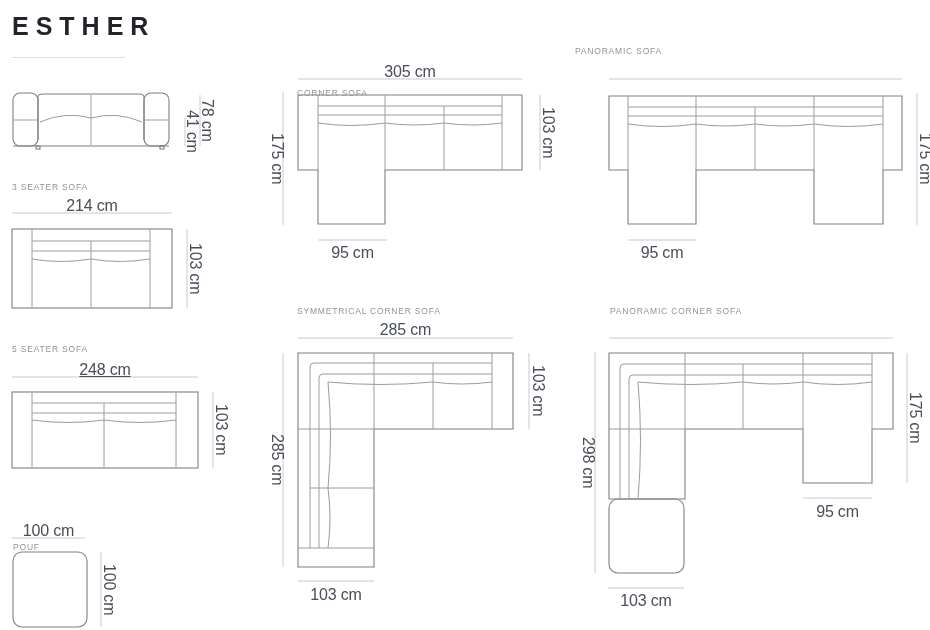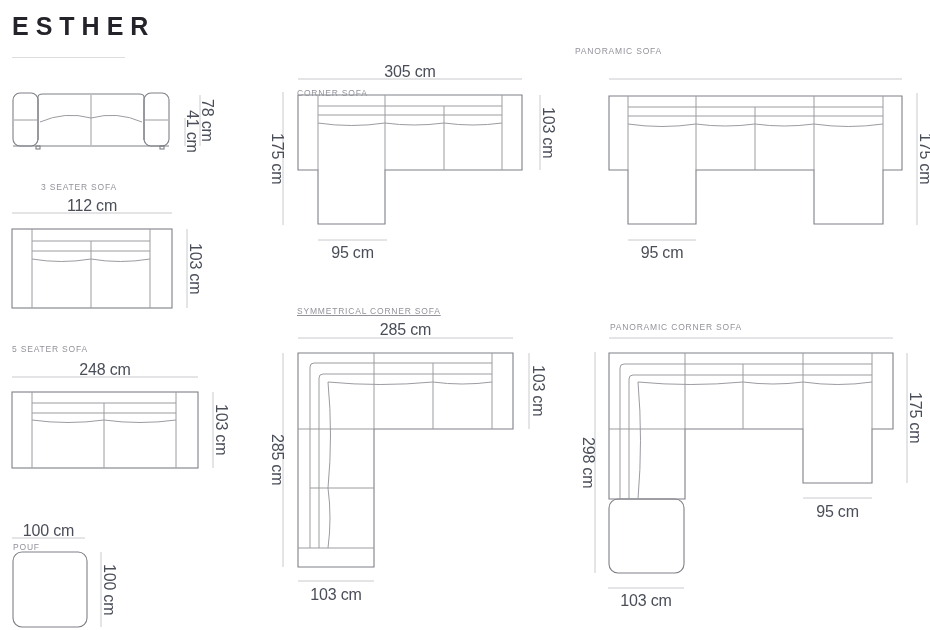--- a/index.html
+++ b/index.html
@@ -152,47 +152,47 @@
       <path class="dl" d="M609,338 H893 M595,352 V573 M907,353 V483 M803,498 H872 M608,588 H684"></path>
     </g>
   </svg>
 
   <div class="brand-title">ESTHER</div>
   <div class="brand-underline"></div>
 
   <div class="txt v-dim" style="left:201px;top:94px;height:52px;">78 cm</div>
   <div class="txt v-dim" style="left:186px;top:113px;height:36px;">41 cm</div>
 
-  <div class="sec-label" style="left:12px;top:182px;margin-left:29px;">3 SEATER SOFA</div>
-  <div class="txt h-dim" style="left:12px;width:160px;top:197px;">112 cm</div>
+  <div class="sec-label" style="left:12px;top:182px;">3 SEATER SOFA</div>
+  <div class="txt h-dim" style="left:12px;width:160px;top:197px;">214 cm</div>
   <div class="txt v-dim" style="left:189px;top:229px;height:79px;">103 cm</div>
 
   <div class="sec-label" style="left:12px;top:344px;">5 SEATER SOFA</div>
-  <div class="txt h-dim" style="left:12px;width:186px;top:361px;">248 cm</div>
+  <div class="txt h-dim" style="left:12px;width:186px;top:361px;text-decoration:underline;">248 cm</div>
   <div class="txt v-dim" style="left:215px;top:392px;height:76px;">103 cm</div>
 
   <div class="sec-label" style="left:13px;top:503px;margin-top:39px;">POUF</div>
   <div class="txt h-dim" style="left:12px;width:73px;top:522px;">100 cm</div>
   <div class="txt v-dim" style="left:103px;top:552px;height:75px;">100 cm</div>
 
   <div class="sec-label" style="left:297px;top:52px;margin-top:36px;">CORNER SOFA</div>
   <div class="txt h-dim" style="left:298px;width:224px;top:63px;">305 cm</div>
   <div class="txt v-dim" style="left:271px;top:92px;height:133px;">175 cm</div>
   <div class="txt v-dim" style="left:542px;top:95px;height:75px;">103 cm</div>
   <div class="txt h-dim" style="left:318px;width:69px;top:244px;">95 cm</div>
 
   <div class="sec-label" style="left:575px;top:46px;">PANORAMIC SOFA</div>
   <div class="txt v-dim" style="left:919px;top:93px;height:132px;">175 cm</div>
   <div class="txt h-dim" style="left:628px;width:68px;top:244px;">95 cm</div>
 
-  <div class="sec-label" style="left:297px;top:306px;text-decoration:underline;">SYMMETRICAL CORNER SOFA</div>
+  <div class="sec-label" style="left:297px;top:306px;">SYMMETRICAL CORNER SOFA</div>
   <div class="txt h-dim" style="left:298px;width:215px;top:321px;">285 cm</div>
   <div class="txt v-dim" style="left:271px;top:353px;height:214px;">285 cm</div>
   <div class="txt v-dim" style="left:532px;top:353px;height:76px;">103 cm</div>
   <div class="txt h-dim" style="left:298px;width:76px;top:586px;">103 cm</div>
 
-  <div class="sec-label" style="left:610px;top:306px;margin-top:16px;">PANORAMIC CORNER SOFA</div>
+  <div class="sec-label" style="left:610px;top:306px;">PANORAMIC CORNER SOFA</div>
   <div class="txt v-dim" style="left:582px;top:352px;height:221px;">298 cm</div>
   <div class="txt v-dim" style="left:909px;top:353px;height:130px;">175 cm</div>
   <div class="txt h-dim" style="left:803px;width:69px;top:503px;">95 cm</div>
   <div class="txt h-dim" style="left:608px;width:76px;top:592px;">103 cm</div>
 
 </div>
 
 </body></html>

